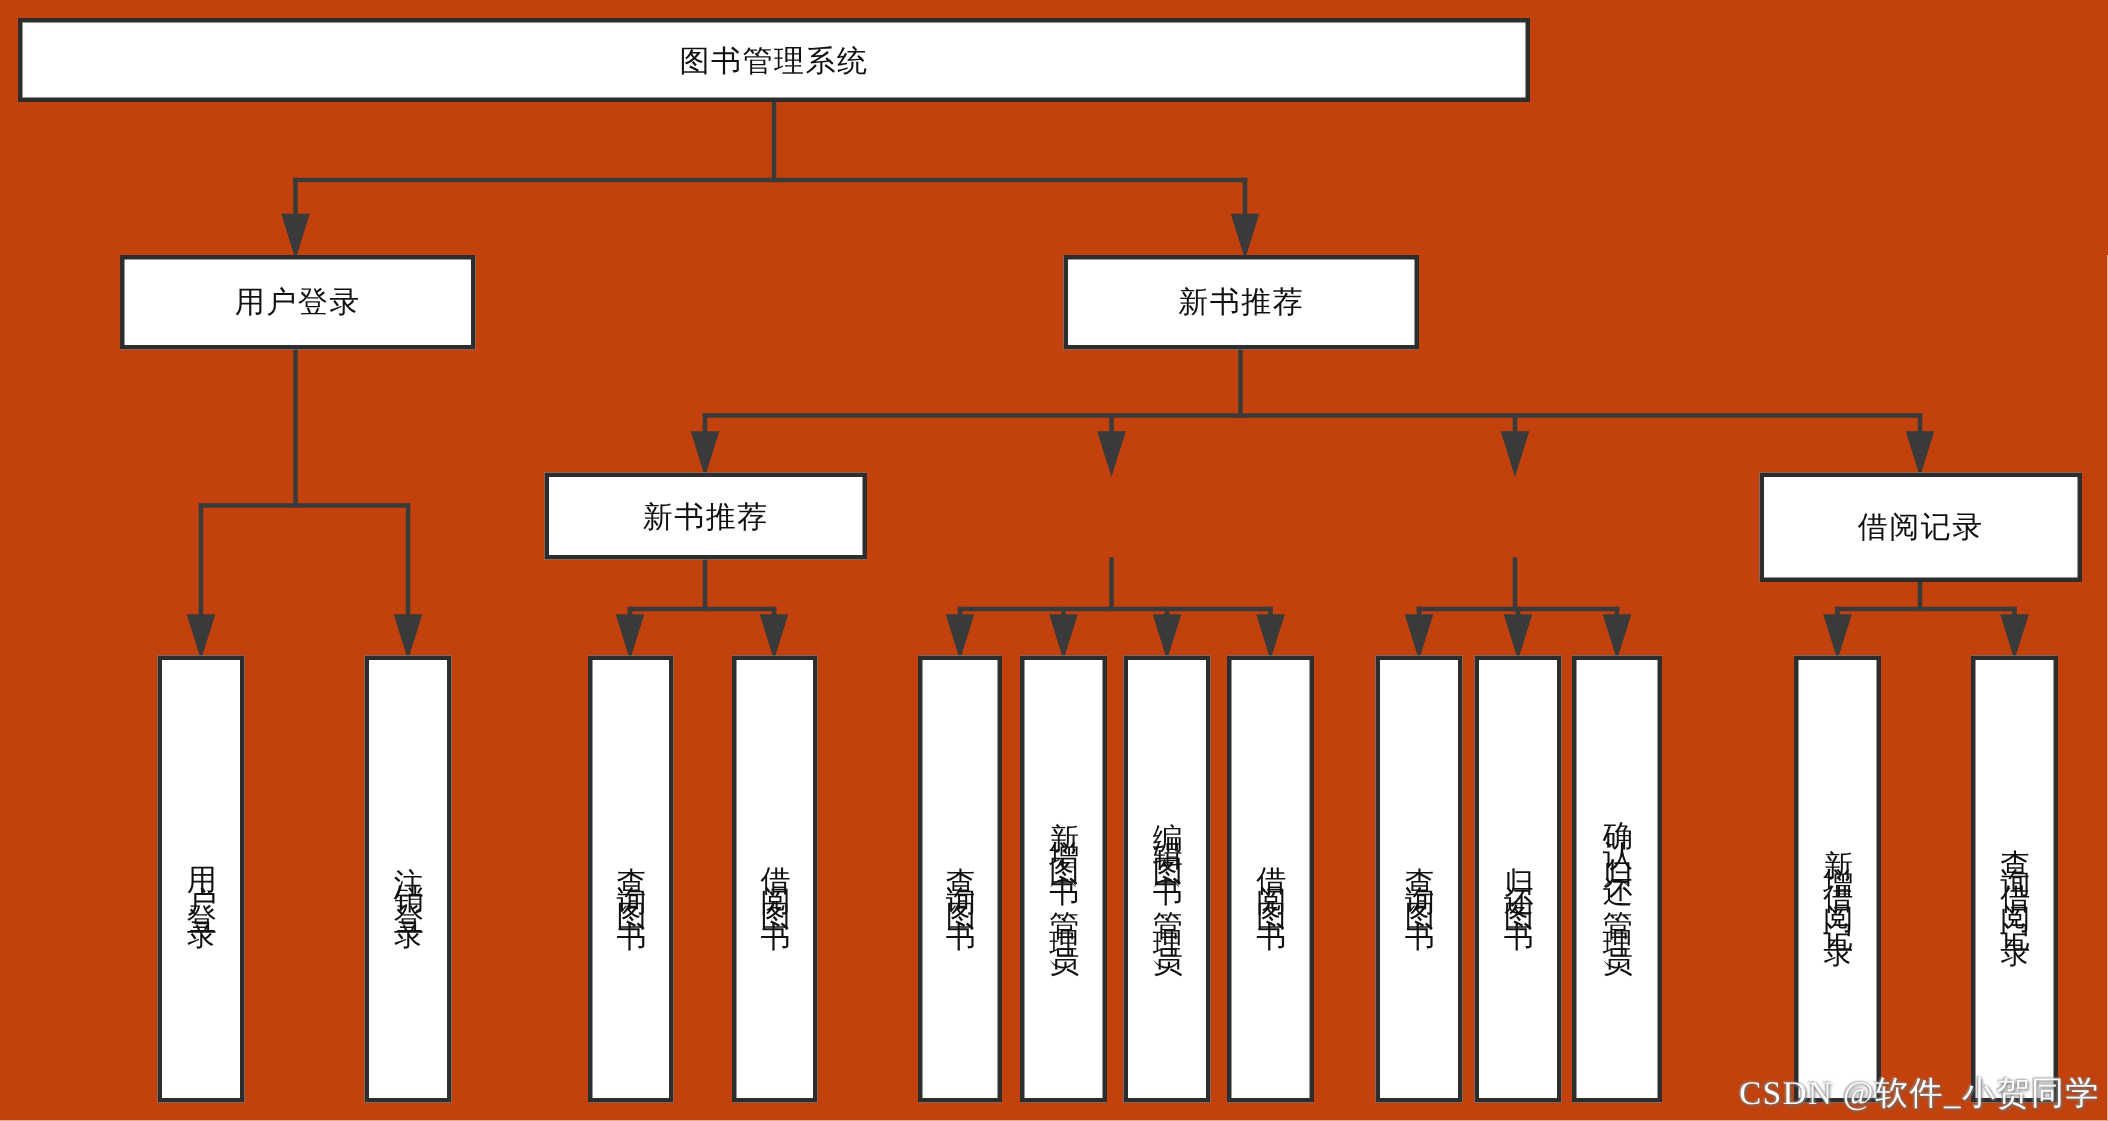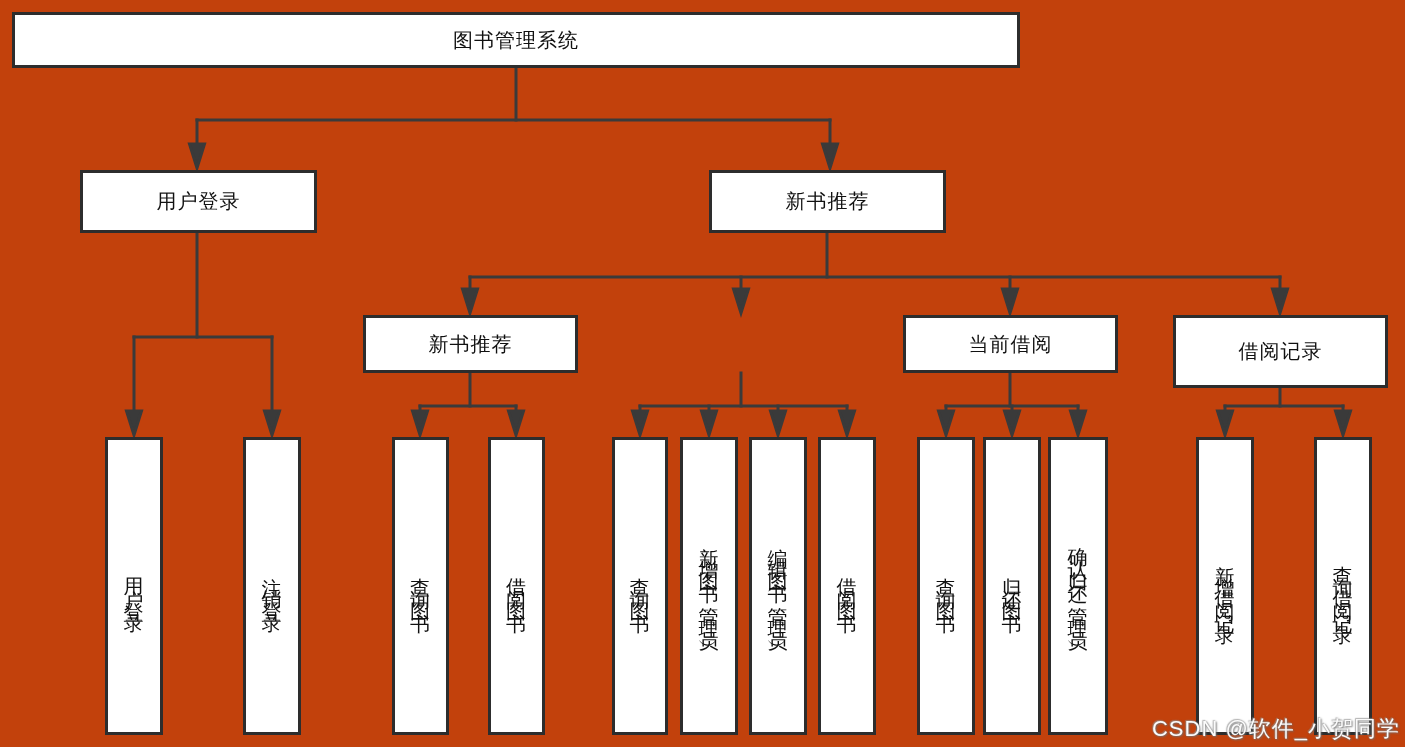--- a/index.html
+++ b/index.html
@@ -51,20 +51,21 @@
     right: 5px;
     top: 714px;
     z-index: 5;
     font-size: 22px;
     letter-spacing: 1px;
     color: #fbfbfb;
     text-shadow: 1px 1px 2px rgba(110,110,110,0.85),
                  -1px -1px 1px rgba(150,150,150,0.6),
                  0 0 2px rgba(130,130,130,0.8);
     white-space: nowrap;
+    font-family: Liberation Serif, serif;
   }
 </style>
 </head>
 <body>
 
 <div class="canvas">
 
   <svg class="connectors" viewBox="0 0 1405 747" xmlns="http://www.w3.org/2000/svg">
     <g stroke="#3a3a3a" stroke-width="3" fill="#3a3a3a" stroke-linecap="square">
 
@@ -142,21 +143,20 @@
       </g>
     </g>
   </svg>
 
   <div class="box hbox" style="left:12px; top:12px; width:1008px; height:56px;">图书管理系统</div>
 
   <div class="box hbox" style="left:80px; top:170px; width:237px; height:63px;">用户登录</div>
   <div class="box hbox" style="left:709px; top:170px; width:237px; height:63px;">新书推荐</div>
 
   <div class="box hbox" style="left:363px; top:315px; width:215px; height:58px;">新书推荐</div>
-  <div class="box hbox" style="left:903px; top:315px; width:215px; height:58px;">当前借阅</div>
   <div class="box hbox" style="left:1173px; top:315px; width:215px; height:73px;">借阅记录</div>
 
   <div class="box vbox" style="left:105px; top:437px; width:58px; height:298px;">
     <span>用户登录</span>
   </div>
   <div class="box vbox" style="left:243px; top:437px; width:58px; height:298px;">
     <span>注销登录</span>
   </div>
 
   <div class="box vbox" style="left:392px; top:437px; width:57px; height:298px;">

